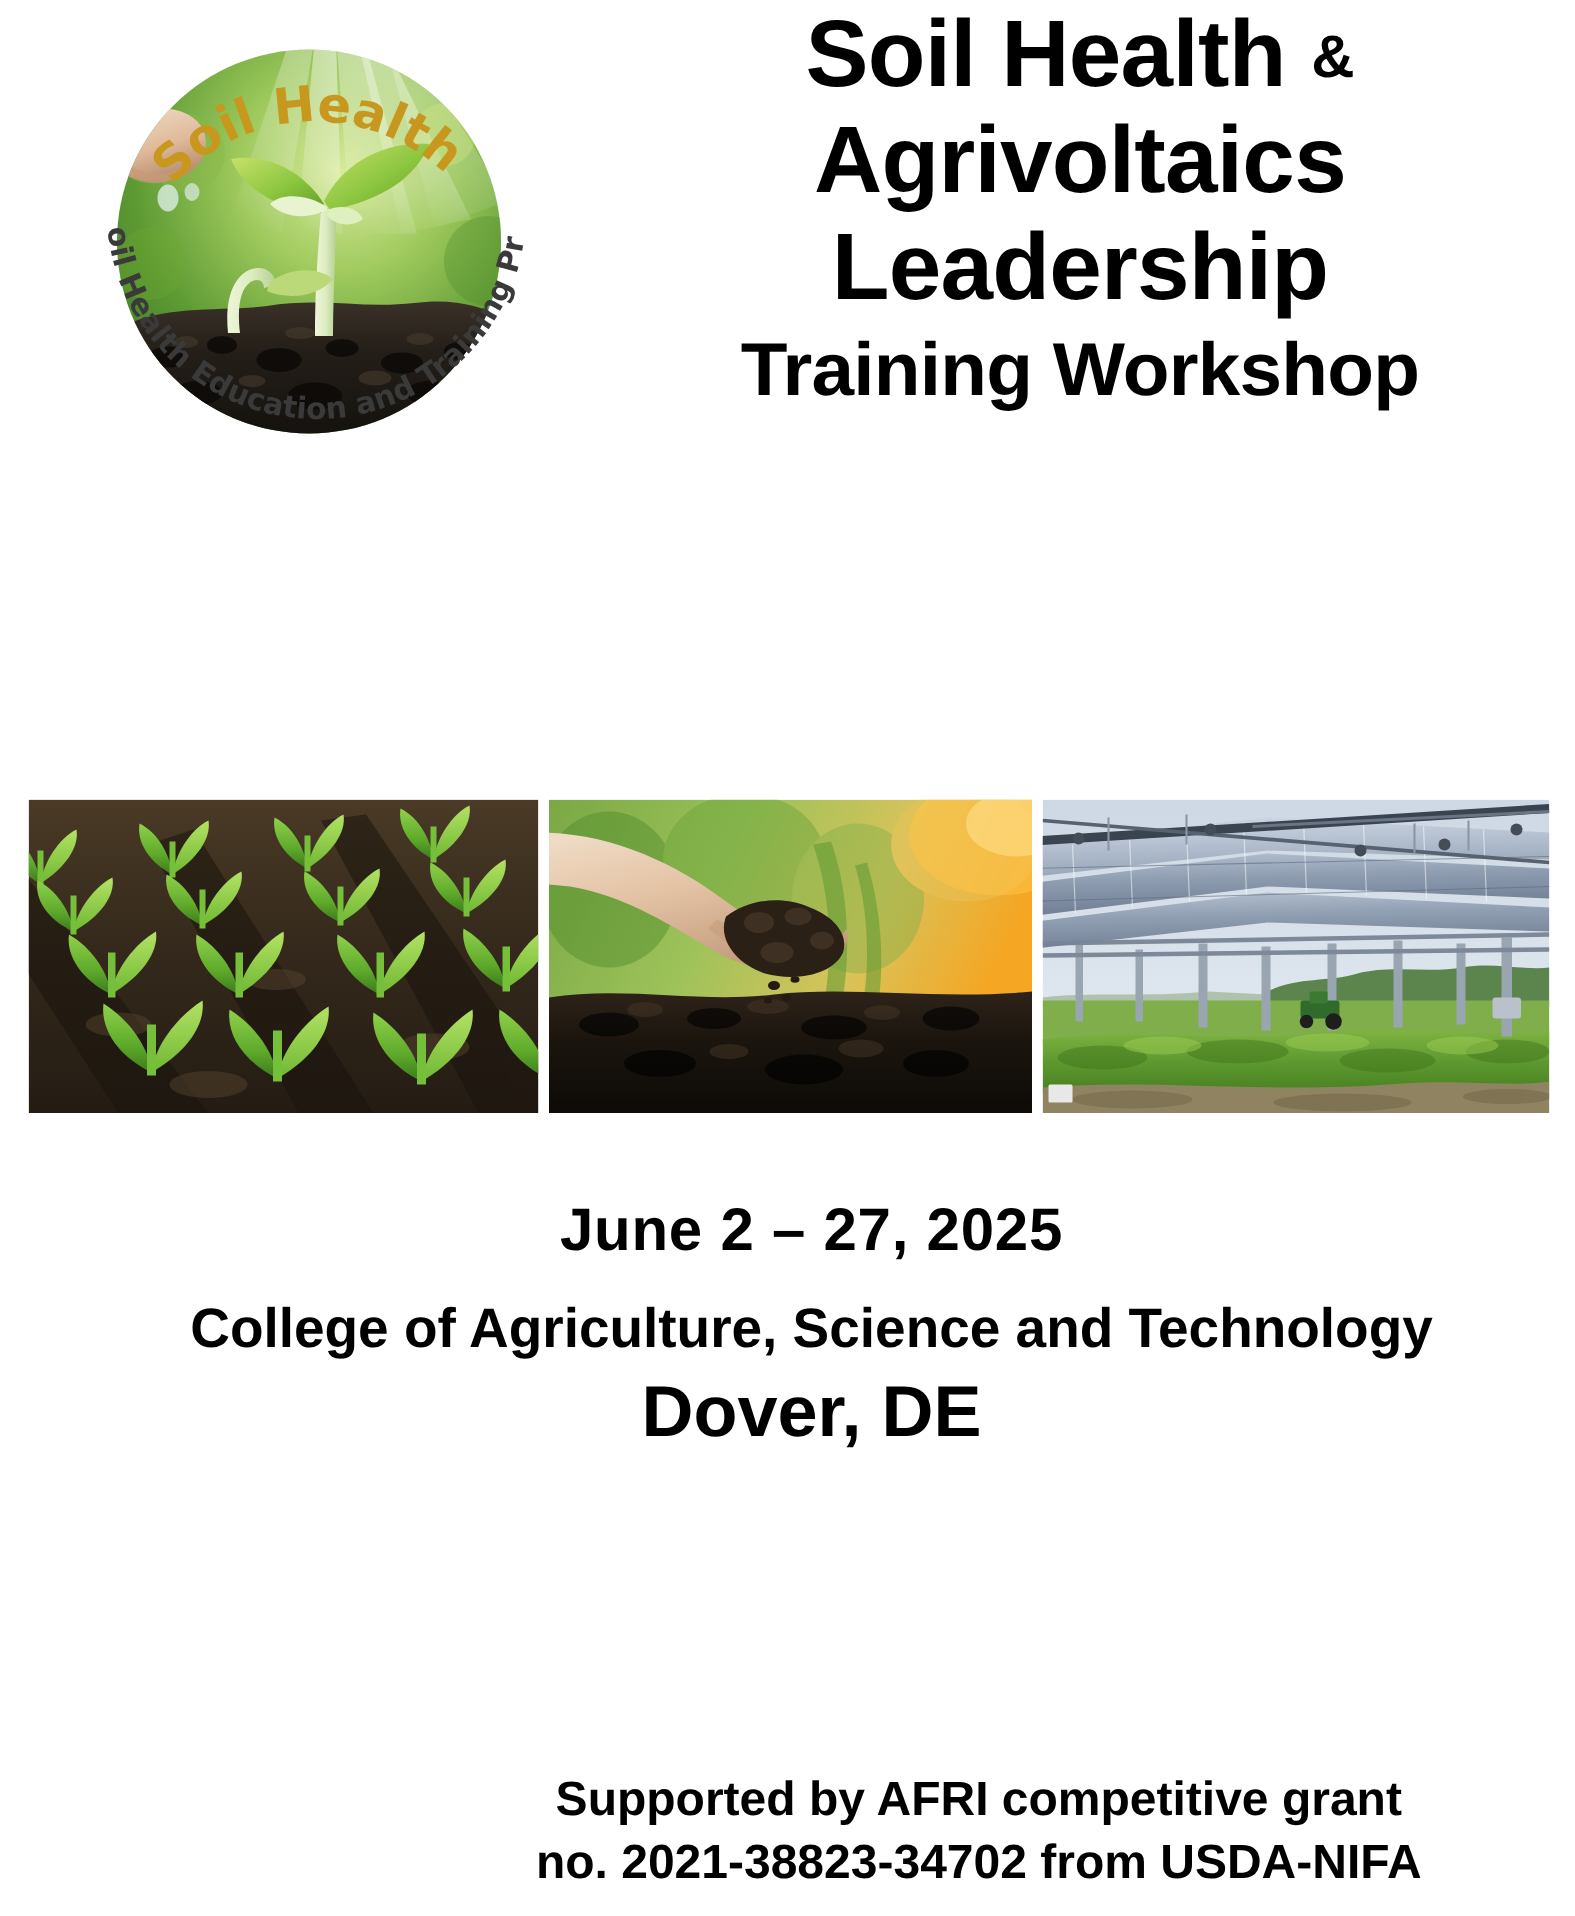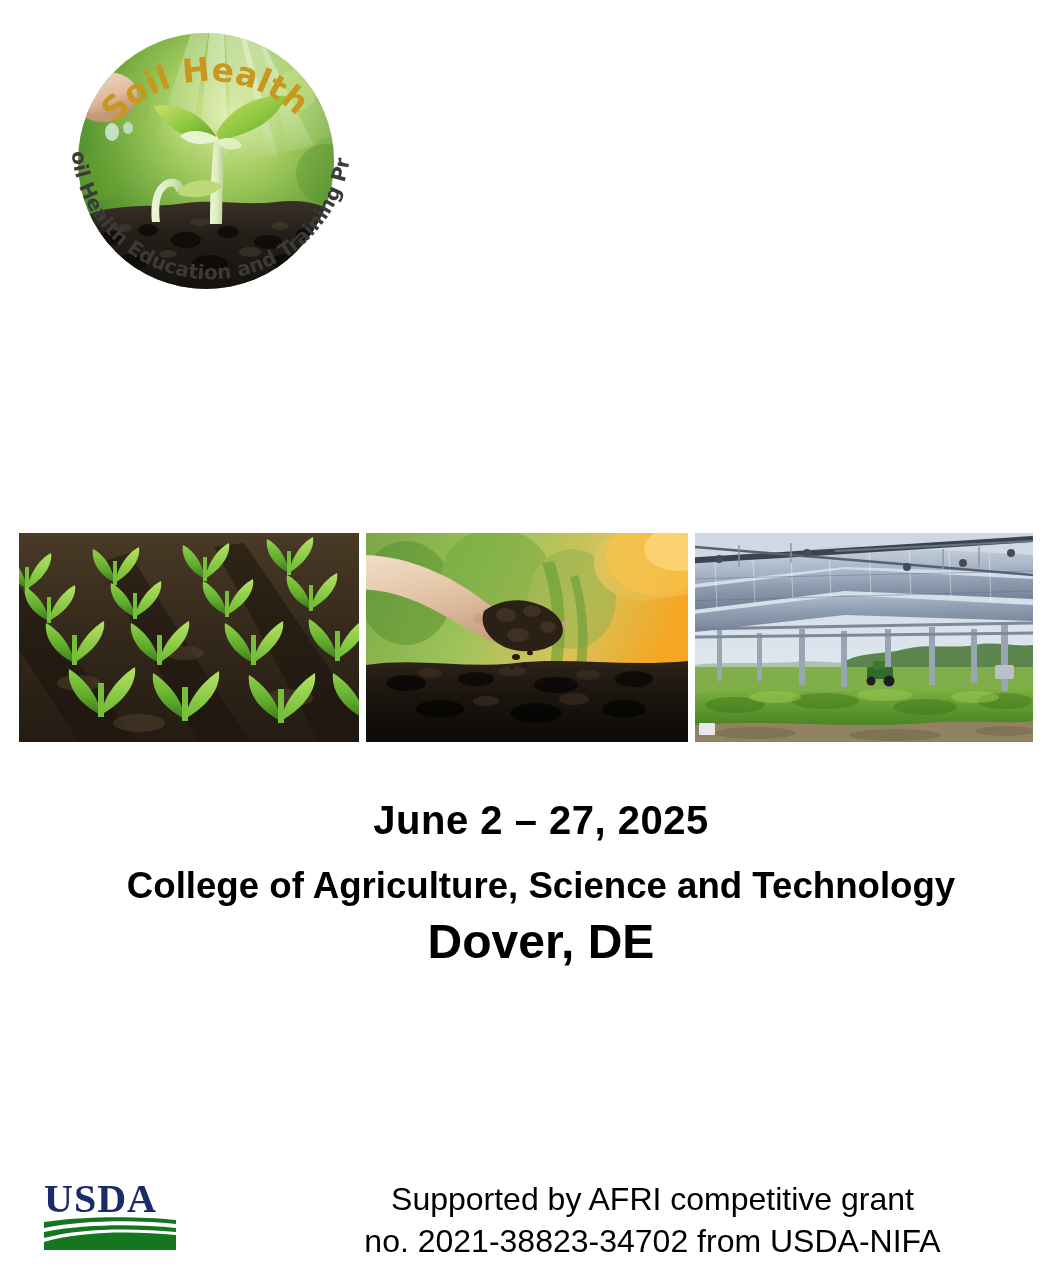--- a/index.html
+++ b/index.html
@@ -127,21 +127,21 @@
 
   .footer-text {
     position: absolute;
     left: 255px;
     top: 1178px;
     width: 795px;
     text-align: center;
   }
   .footer-line {
     font-family: "Liberation Sans", sans-serif;
-    font-weight: normal;
+    font-weight: bold;
     font-size: 32px;
     color: #000;
     line-height: 1.32;
     white-space: nowrap;
   }
 </style>
 </head>
 <body>
 
 <div id="poster">
@@ -240,20 +240,26 @@
 
       <text font-family="&quot;DejaVu Sans&quot;, sans-serif" font-size="33" font-weight="bold" fill="#c8971e">
         <textPath href="#arcTopPath" startOffset="50%" text-anchor="middle">Soil Health</textPath>
       </text>
       <text font-family="&quot;DejaVu Sans&quot;, sans-serif" font-size="20" font-weight="bold" fill="#3a3a3a">
         <textPath href="#arcBotPath" startOffset="50%" text-anchor="middle">1890 Soil Health Education and Training Programs</textPath>
       </text>
     </svg>
   </div>
 
+  <div class="title-block">
+    <div class="title-line title-l1"><span>Soil Health</span> <span class="amp">&amp;</span></div>
+    <div class="title-line title-l2">Agrivoltaics</div>
+    <div class="title-line title-l3">Leadership</div>
+    <div class="title-line title-l4">Training Workshop</div>
+  </div>
 
   <div class="photo-strip">
 
     <div class="photo photo-1">
       <svg viewBox="0 0 340 209" preserveAspectRatio="none" xmlns="http://www.w3.org/2000/svg" aria-hidden="true">
         <defs>
           <linearGradient id="cornSoil" x1="0" y1="0" x2="0" y2="1">
             <stop offset="0%" stop-color="#4a3a26"></stop>
             <stop offset="50%" stop-color="#33281b"></stop>
             <stop offset="100%" stop-color="#241c13"></stop>
@@ -574,29 +580,19 @@
       </svg>
     </div>
   </div>
 
   <div class="event-info">
     <div class="info-line info-date">June 2 – 27, 2025</div>
     <div class="info-line info-college">College of Agriculture, Science and Technology</div>
     <div class="info-line info-city">Dover, DE</div>
   </div>
 
-  <div class="usda-wrap">
-    <svg class="usda-svg" viewBox="0 0 152 80" xmlns="http://www.w3.org/2000/svg" aria-hidden="true">
-      <text x="2" y="36" font-family="&quot;Liberation Serif&quot;, serif" font-size="40" font-weight="bold" fill="#1b2a6b" letter-spacing="1">USDA</text>
-      <g>
-        <path d="M2 46 C 40 40, 96 40, 134 44 L134 74 L2 74 Z" fill="#14761f"></path>
-        <path d="M2 52 C 44 44, 94 44, 134 48 L134 52 C 94 48, 44 48, 2 56 Z" fill="#ffffff"></path>
-        <path d="M2 62 C 40 52, 90 52, 134 56 L134 59 C 90 55, 40 55, 2 66 Z" fill="#ffffff"></path>
-      </g>
-    </svg>
-  </div>
 
   <div class="footer-text">
     <div class="footer-line">Supported by AFRI competitive grant</div>
     <div class="footer-line">no. 2021-38823-34702 from USDA-NIFA</div>
   </div>
 
 </div>
 
 </body></html>

